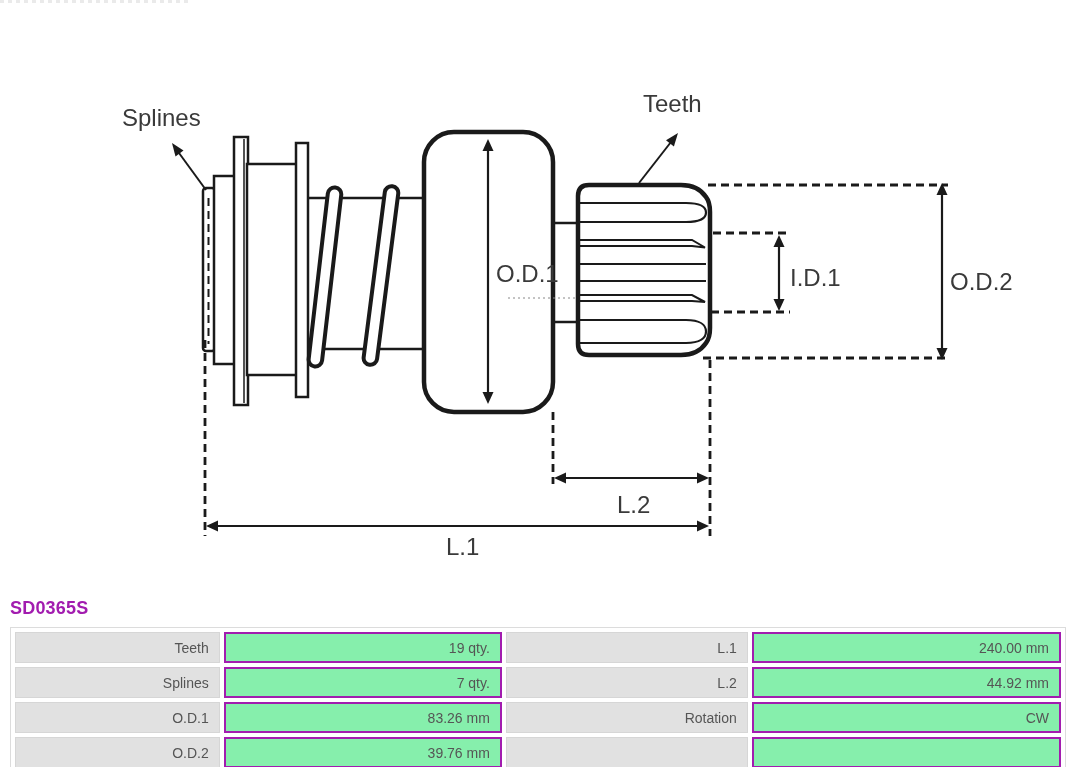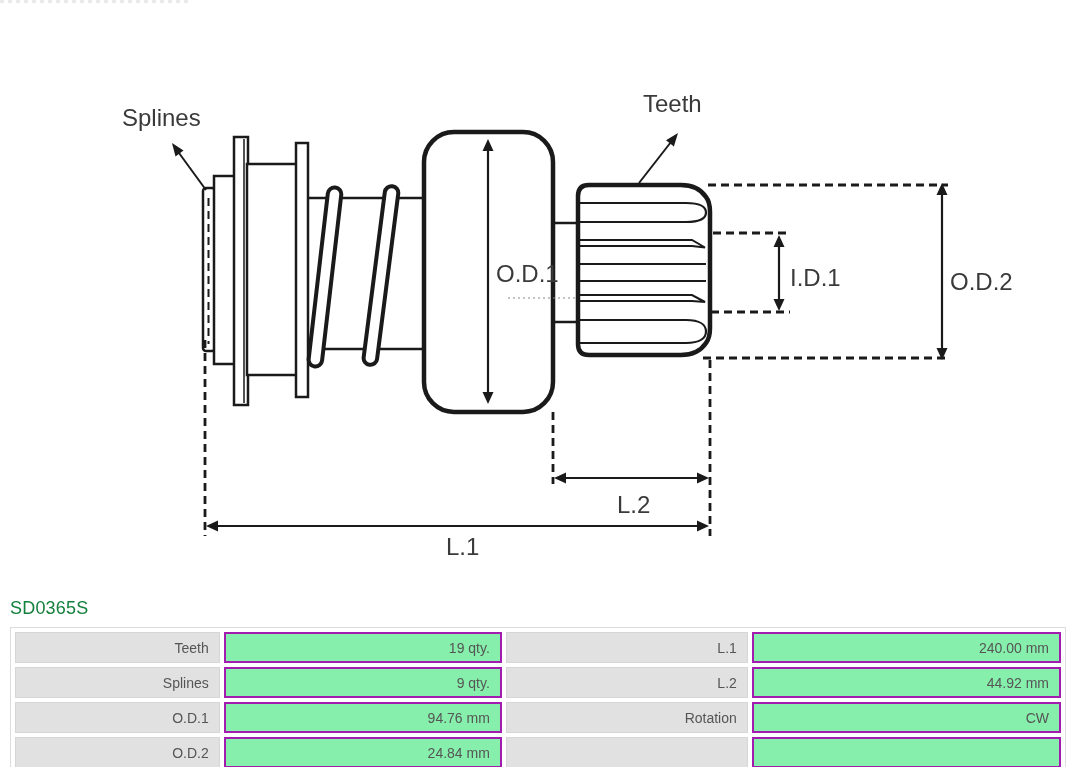--- a/index.html
+++ b/index.html
@@ -11,22 +11,22 @@
     overflow:hidden;
   }
   .edge-artifact{
     position:absolute;top:0;left:0;width:192px;height:3px;
     background:repeating-linear-gradient(90deg,#d9d9d9 0 4px,transparent 4px 8px);
     opacity:.55;
   }
   .diagram-wrap{position:absolute;top:0;left:0;width:1080px;height:588px;}
   .part-number{
     position:absolute;left:10px;top:597px;
-    font-size:18px;line-height:22px;font-weight:400;
-    color:#15803d;
+    font-size:18px;line-height:22px;font-weight:700;
+    color:#a21caf;
     letter-spacing:.2px;
   }
   .spec-table{
     position:absolute;left:10px;top:627px;width:1056px;
     border-collapse:separate;border-spacing:4px;
     border:1px solid #dcdcdc;
     table-layout:fixed;
   }
   .spec-table td{
     height:27px;
@@ -180,30 +180,30 @@
   </colgroup>
   <tbody>
     <tr>
       <td class="lbl">Teeth</td>
       <td class="val">19 qty.</td>
       <td class="lbl">L.1</td>
       <td class="val">240.00 mm</td>
     </tr>
     <tr>
       <td class="lbl">Splines</td>
-      <td class="val">9 qty.</td>
+      <td class="val">7 qty.</td>
       <td class="lbl">L.2</td>
       <td class="val">44.92 mm</td>
     </tr>
     <tr>
       <td class="lbl">O.D.1</td>
-      <td class="val">94.76 mm</td>
+      <td class="val">83.26 mm</td>
       <td class="lbl">Rotation</td>
       <td class="val">CW</td>
     </tr>
     <tr>
       <td class="lbl">O.D.2</td>
-      <td class="val">24.84 mm</td>
+      <td class="val">39.76 mm</td>
       <td class="lbl"></td>
       <td class="val"></td>
     </tr>
   </tbody>
 </table>
 
 </body></html>

